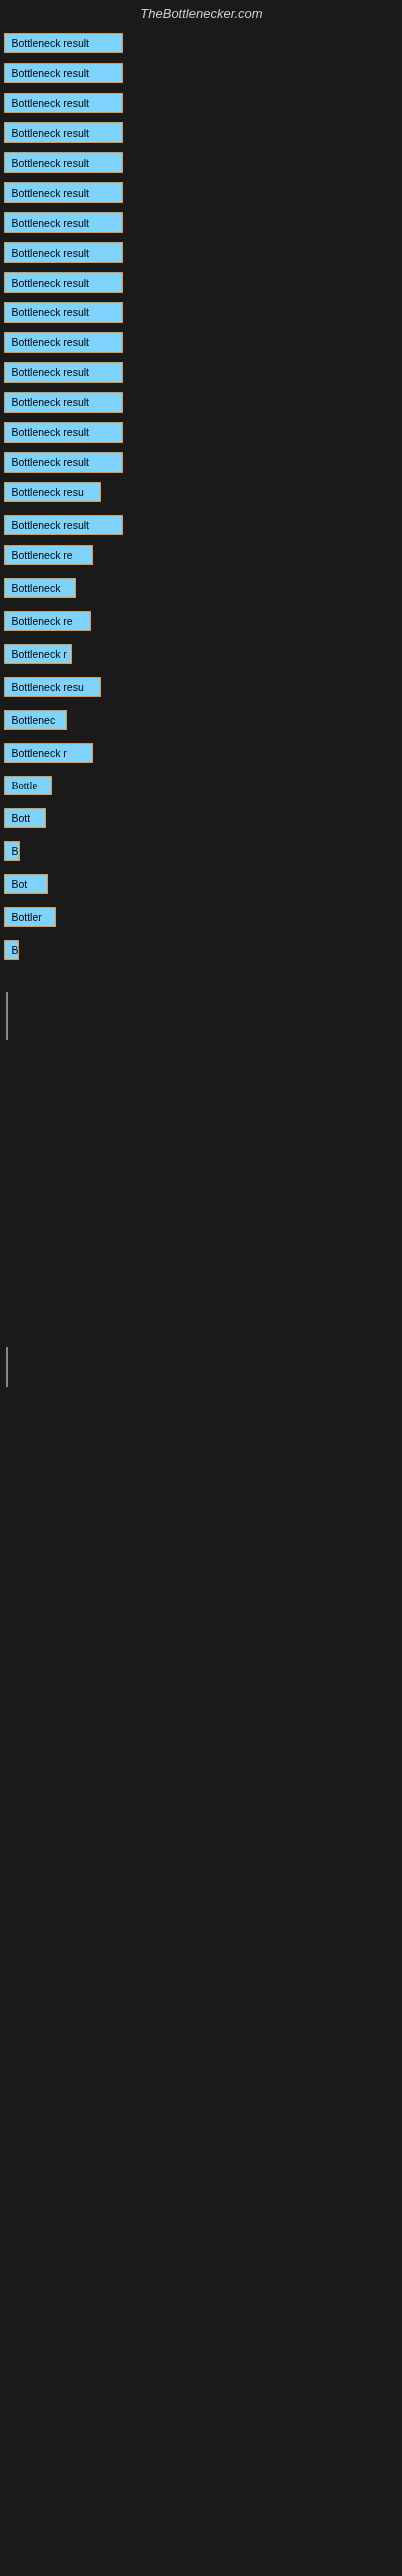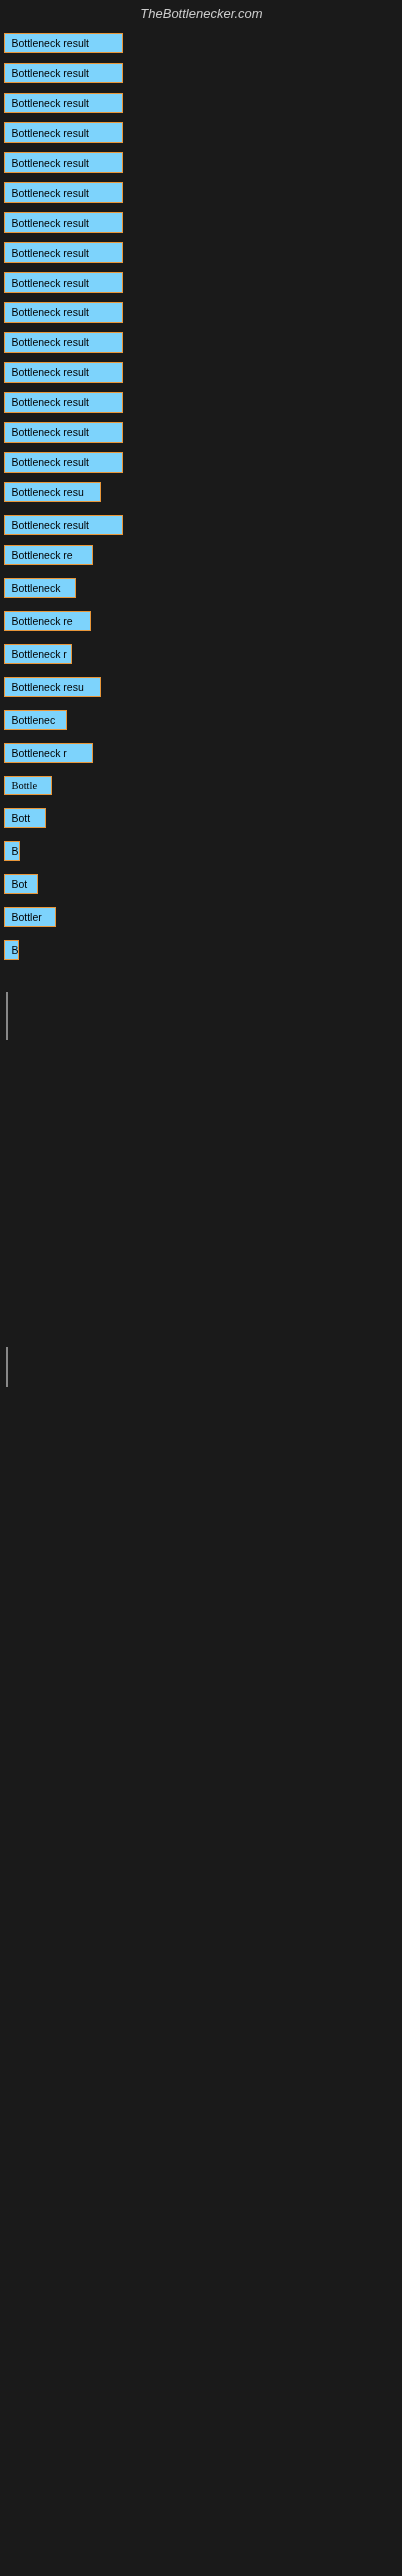--- a/index.html
+++ b/index.html
@@ -64,21 +64,21 @@
     .item-18 .bottleneck-label { width: 89px; overflow: hidden; white-space: nowrap; }
     .item-19 .bottleneck-label { width: 72px; overflow: hidden; white-space: nowrap; }
     .item-20 .bottleneck-label { width: 87px; overflow: hidden; white-space: nowrap; }
     .item-21 .bottleneck-label { width: 68px; overflow: hidden; white-space: nowrap; }
     .item-22 .bottleneck-label { width: 97px; overflow: hidden; white-space: nowrap; }
     .item-23 .bottleneck-label { width: 63px; overflow: hidden; white-space: nowrap; }
     .item-24 .bottleneck-label { width: 89px; overflow: hidden; white-space: nowrap; }
     .item-25 .bottleneck-label { width: 48px; overflow: hidden; white-space: nowrap; font-family: Liberation Serif, serif; }
     .item-26 .bottleneck-label { width: 42px; overflow: hidden; white-space: nowrap; }
     .item-27 .bottleneck-label { width: 16px; overflow: hidden; white-space: nowrap; }
-    .item-28 .bottleneck-label { width: 34px; overflow: hidden; white-space: nowrap; }
+    .item-28 .bottleneck-label { width: 44px; overflow: hidden; white-space: nowrap; }
     .item-29 .bottleneck-label { width: 52px; overflow: hidden; white-space: nowrap; }
     .item-30 .bottleneck-label { width: 14.5px; overflow: hidden; white-space: nowrap; }
 
     .cursor-area {
       position: relative;
       height: 161px;
     }
 
     .cursor-line {
       position: absolute;

